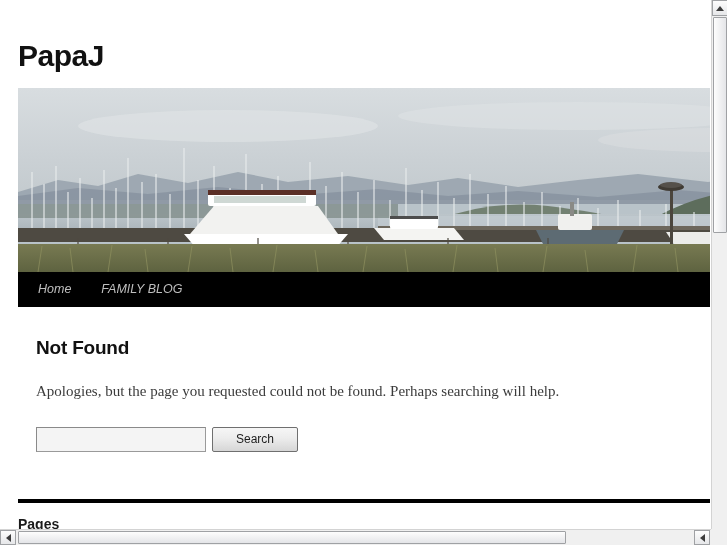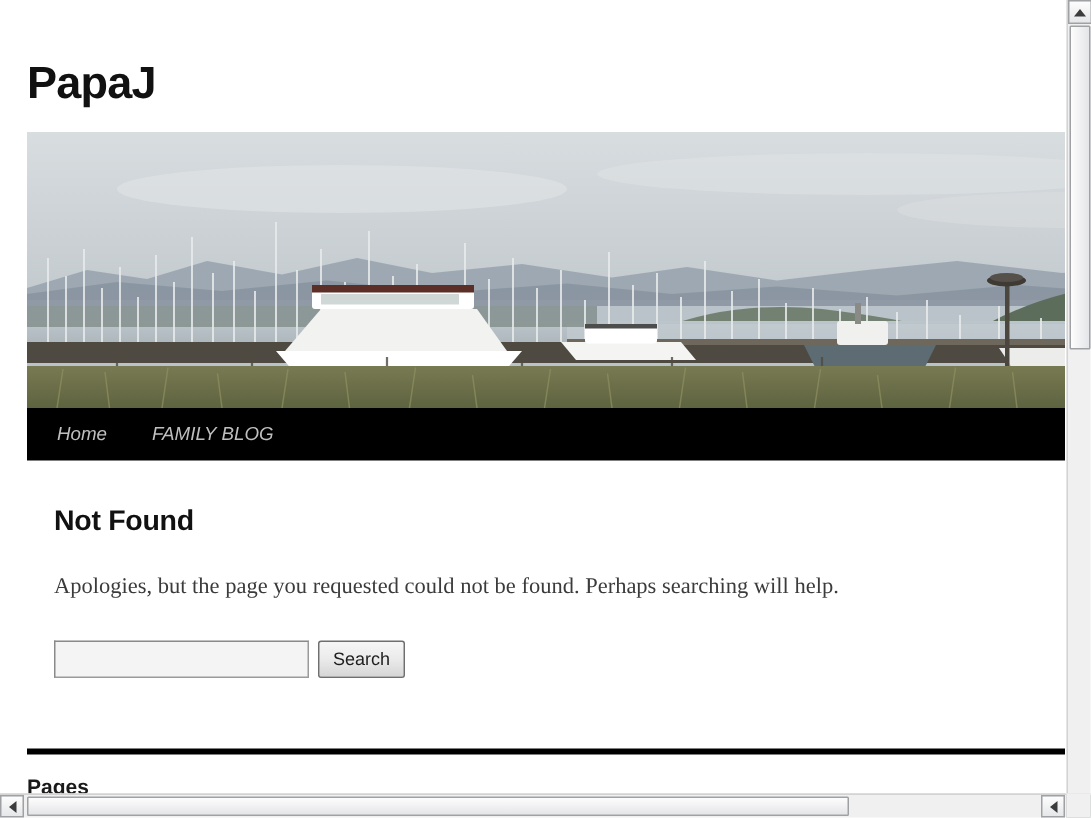--- a/index.html
+++ b/index.html
@@ -104,21 +104,21 @@
     border-top-color: #8a8a8a;
     border-left-color: #8a8a8a;
     background: #f4f4f4;
     font-family: "Liberation Sans", sans-serif;
     font-size: 12px;
     color: #222222;
     outline: none;
   }
   #search-submit {
     height: 25px;
-    padding: 0 9px;
+    padding: 0 23px;
     border: 1px solid #6f6f6f;
     border-radius: 2px;
     background: linear-gradient(to bottom, #f6f6f6 0%, #ececec 45%, #d6d6d6 100%);
     font-family: "Liberation Sans", sans-serif;
     font-size: 12px;
     color: #1e1e1e;
     cursor: pointer;
   }
 
   

